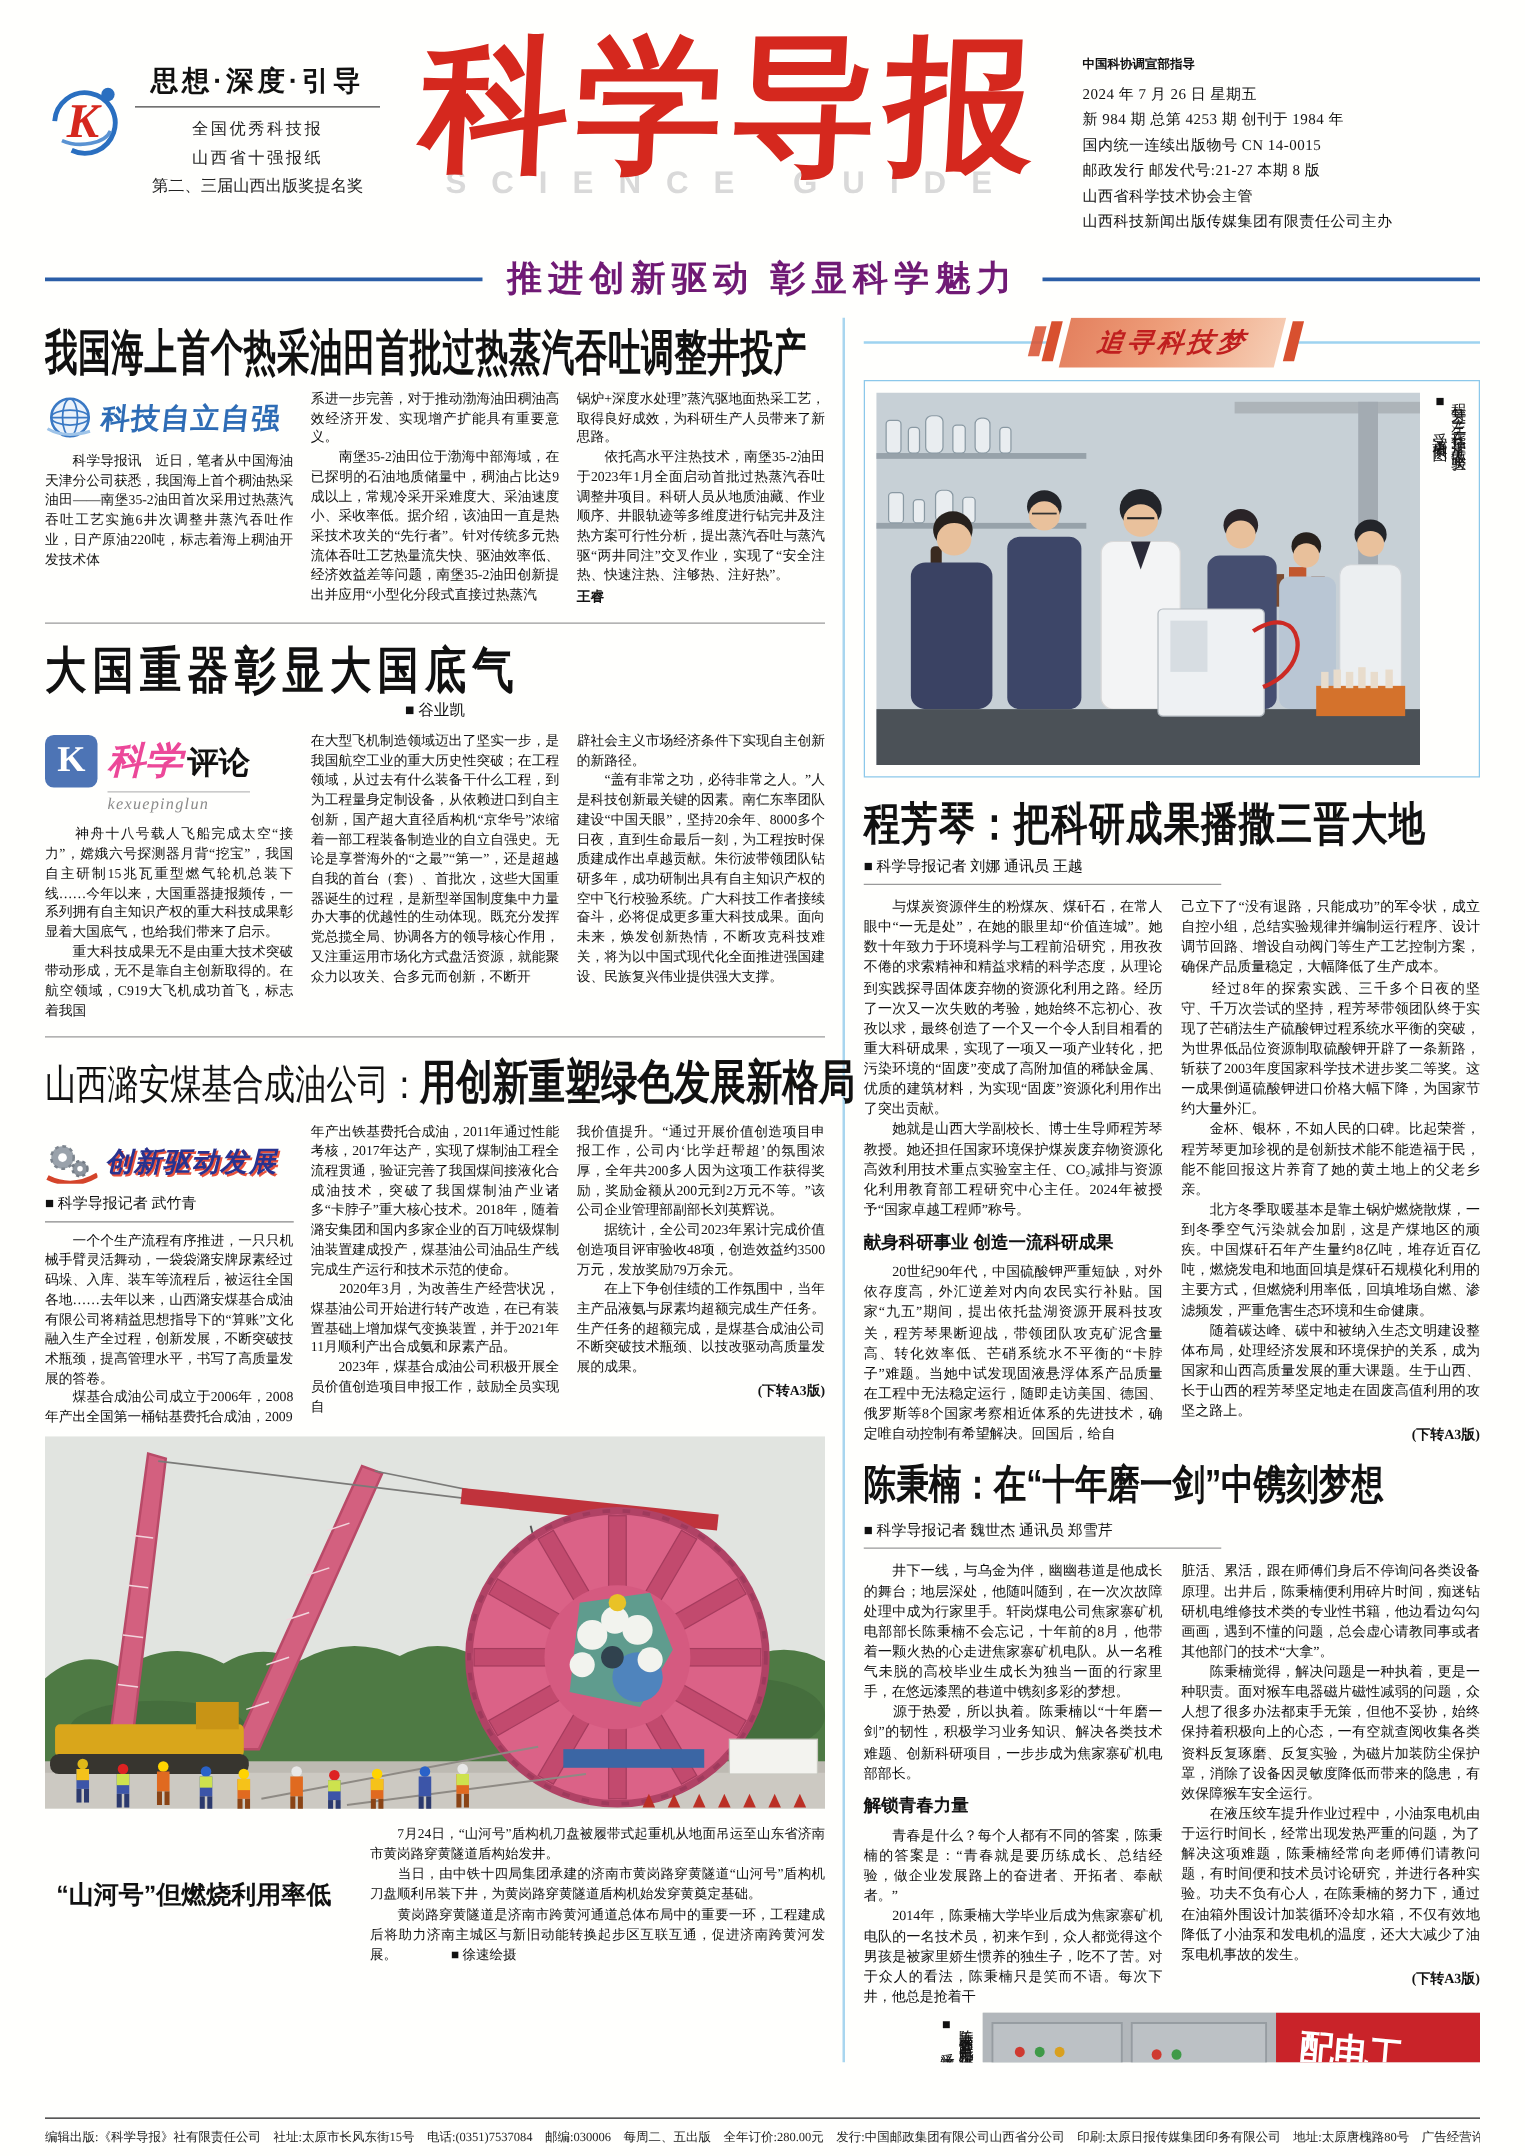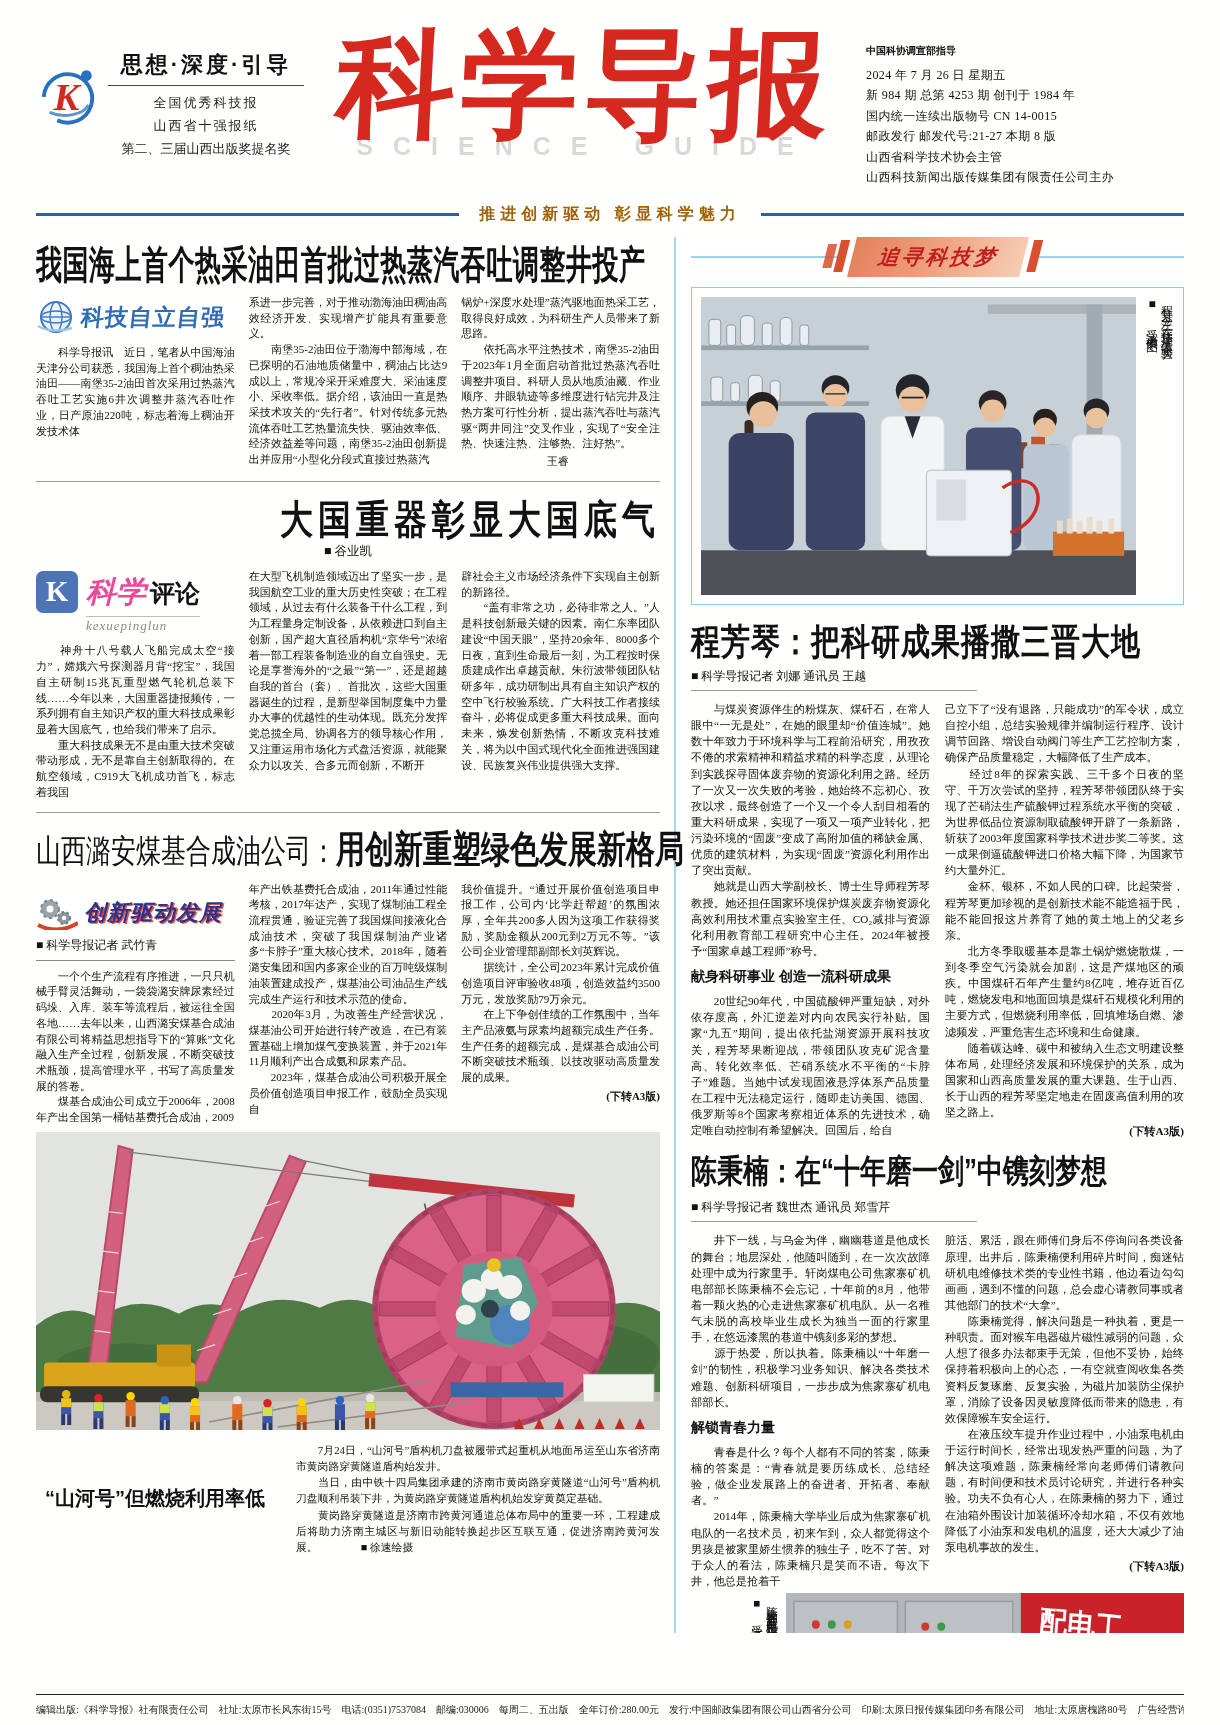--- a/index.html
+++ b/index.html
@@ -19,38 +19,38 @@
   .paper-title{font-size:118px;line-height:1.02;font-weight:900;color:#d5281e;letter-spacing:6px;
                font-family:"Liberation Serif",serif;transform:skewX(-3deg);}
   .paper-title-en{margin-top:-14px;font-family:"Liberation Sans",sans-serif;font-size:25px;color:#d9d9d9;
                   letter-spacing:20px;font-weight:bold;}
   .mast-right{width:318px;flex:none;padding-top:24px;font-size:12px;color:#111;}
   .guidance{font-size:10px;font-weight:bold;font-family:"Liberation Sans",sans-serif;margin-bottom:7px;}
   .pub-line{line-height:1.7;letter-spacing:0.4px;}
   
   .slogan-bar{display:flex;align-items:center;gap:20px;margin:8px 0 12px;}
   .s-line{flex:1;height:3px;background:#2b5ea7;}
-  .slogan{font-family:"Liberation Sans",sans-serif;font-size:16px;font-weight:bold;color:#a16207;letter-spacing:5px;}
+  .slogan{font-family:"Liberation Sans",sans-serif;font-size:28px;font-weight:bold;color:#701a75;letter-spacing:5px;}
   
   .content{display:flex;height:1396px;overflow:hidden;}
   .sec-left{width:624px;flex:none;}
   .sec-right{flex:1;margin-left:14px;border-left:2px solid #a9d6ef;padding-left:15px;overflow:hidden;}
   .cols3{display:flex;gap:14px;font-size:11px;line-height:1.43;text-align:justify;}
   .cols2{display:flex;gap:15px;font-size:11.2px;line-height:1.44;text-align:justify;}
   .col{flex:1;min-width:0;}
   p.body{margin:0;white-space:pre-line;}
   .h-rule{border-top:1px solid #9a9a9a;margin:11px 0;}
-  .author-r{text-align:center;font-weight:normal;padding-right:6px;margin-top:2px;}
+  .author-r{text-align:left;font-weight:bold;padding-right:6px;margin-top:2px;}
   .jump{text-align:right;margin-top:3px;font-weight:bold;}
   .subhead{font-family:"Liberation Sans",sans-serif;font-size:14px;font-weight:bold;margin:7px 0;white-space:nowrap;}
   
   .a1-head{height:46px;margin:2px 0 10px;overflow:visible;}
   .a1-head span{display:block;font-family:"Liberation Sans",sans-serif;font-size:26px;font-weight:900;
                 letter-spacing:0.5px;transform:scaleY(1.5);transform-origin:center top;white-space:nowrap;}
-  .a2-head{height:46px;text-align:right;margin:2px 0 4px;}
+  .a2-head{height:46px;text-align:left;margin:2px 0 4px;}
   .a2-head span{display:block;font-family:"Liberation Sans",sans-serif;font-size:33px;font-weight:900;
                 letter-spacing:5px;transform:scaleY(1.2);transform-origin:center top;}
   .a2-byline{text-align:center;font-size:12.5px;margin-bottom:9px;}
   .a3-head{height:48px;margin:0 0 10px;white-space:nowrap;}
   .a3-head .in{display:block;transform:scaleY(1.3);transform-origin:left top;}
   .a3-pre{font-family:"Liberation Sans",sans-serif;font-size:25px;font-weight:500;}
   .a3-main{font-family:"Liberation Sans",sans-serif;font-size:29px;font-weight:900;}
   .a4-head,.a5-head{height:40px;margin:2px 0 10px;}
   .a4-head span,.a5-head span{display:block;font-family:"Liberation Sans",sans-serif;font-weight:900;
         transform:scaleY(1.25);transform-origin:left top;white-space:nowrap;}

